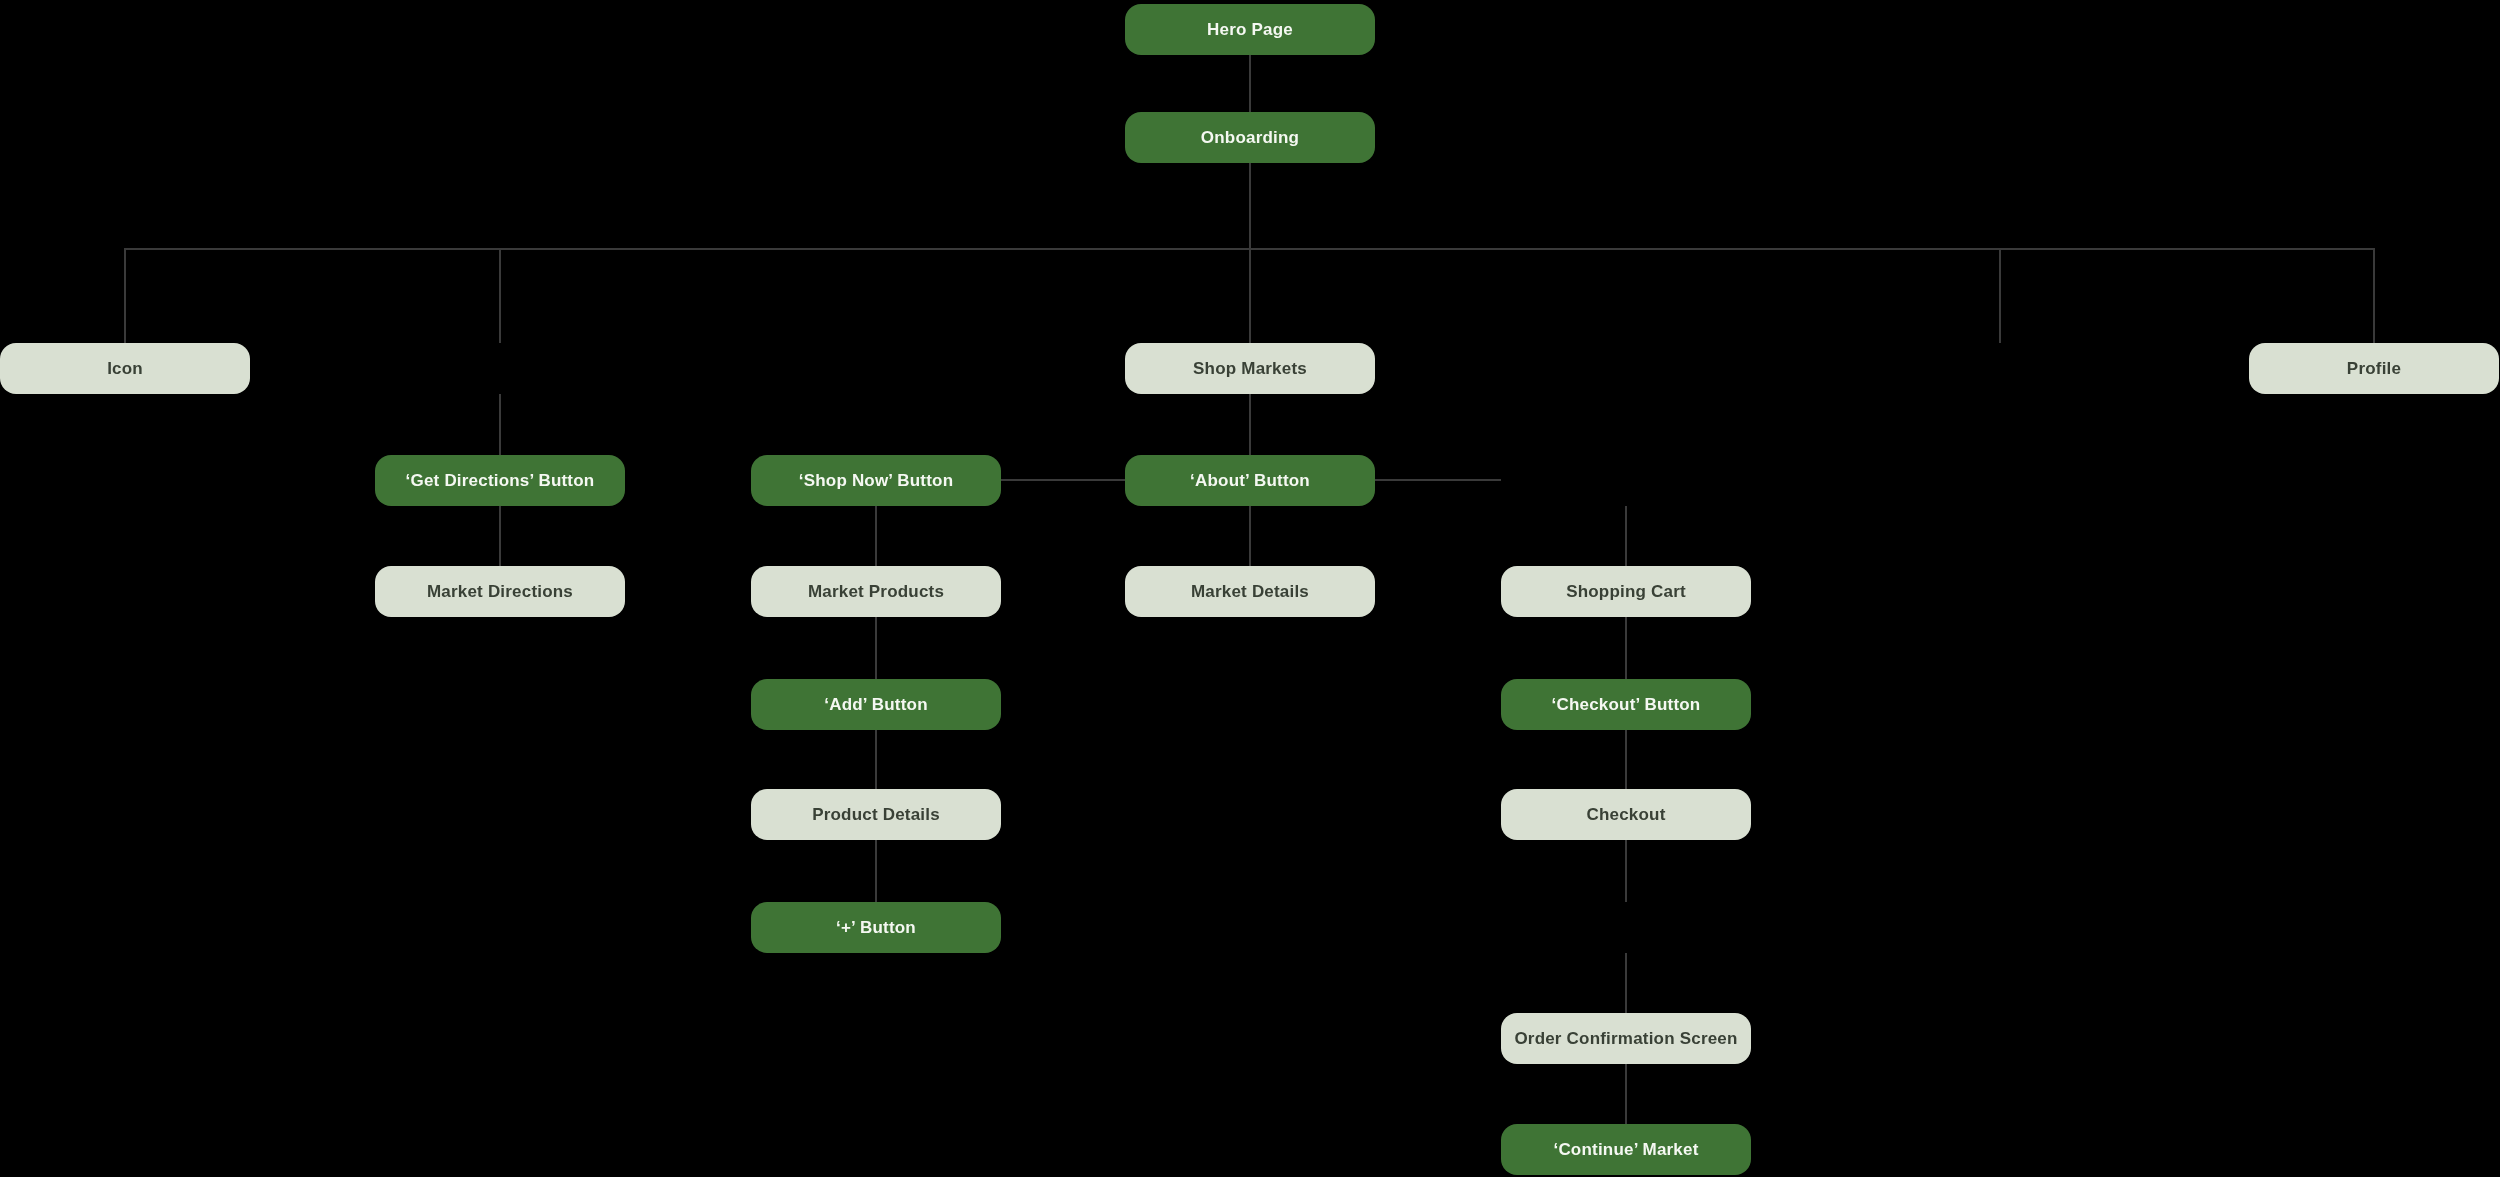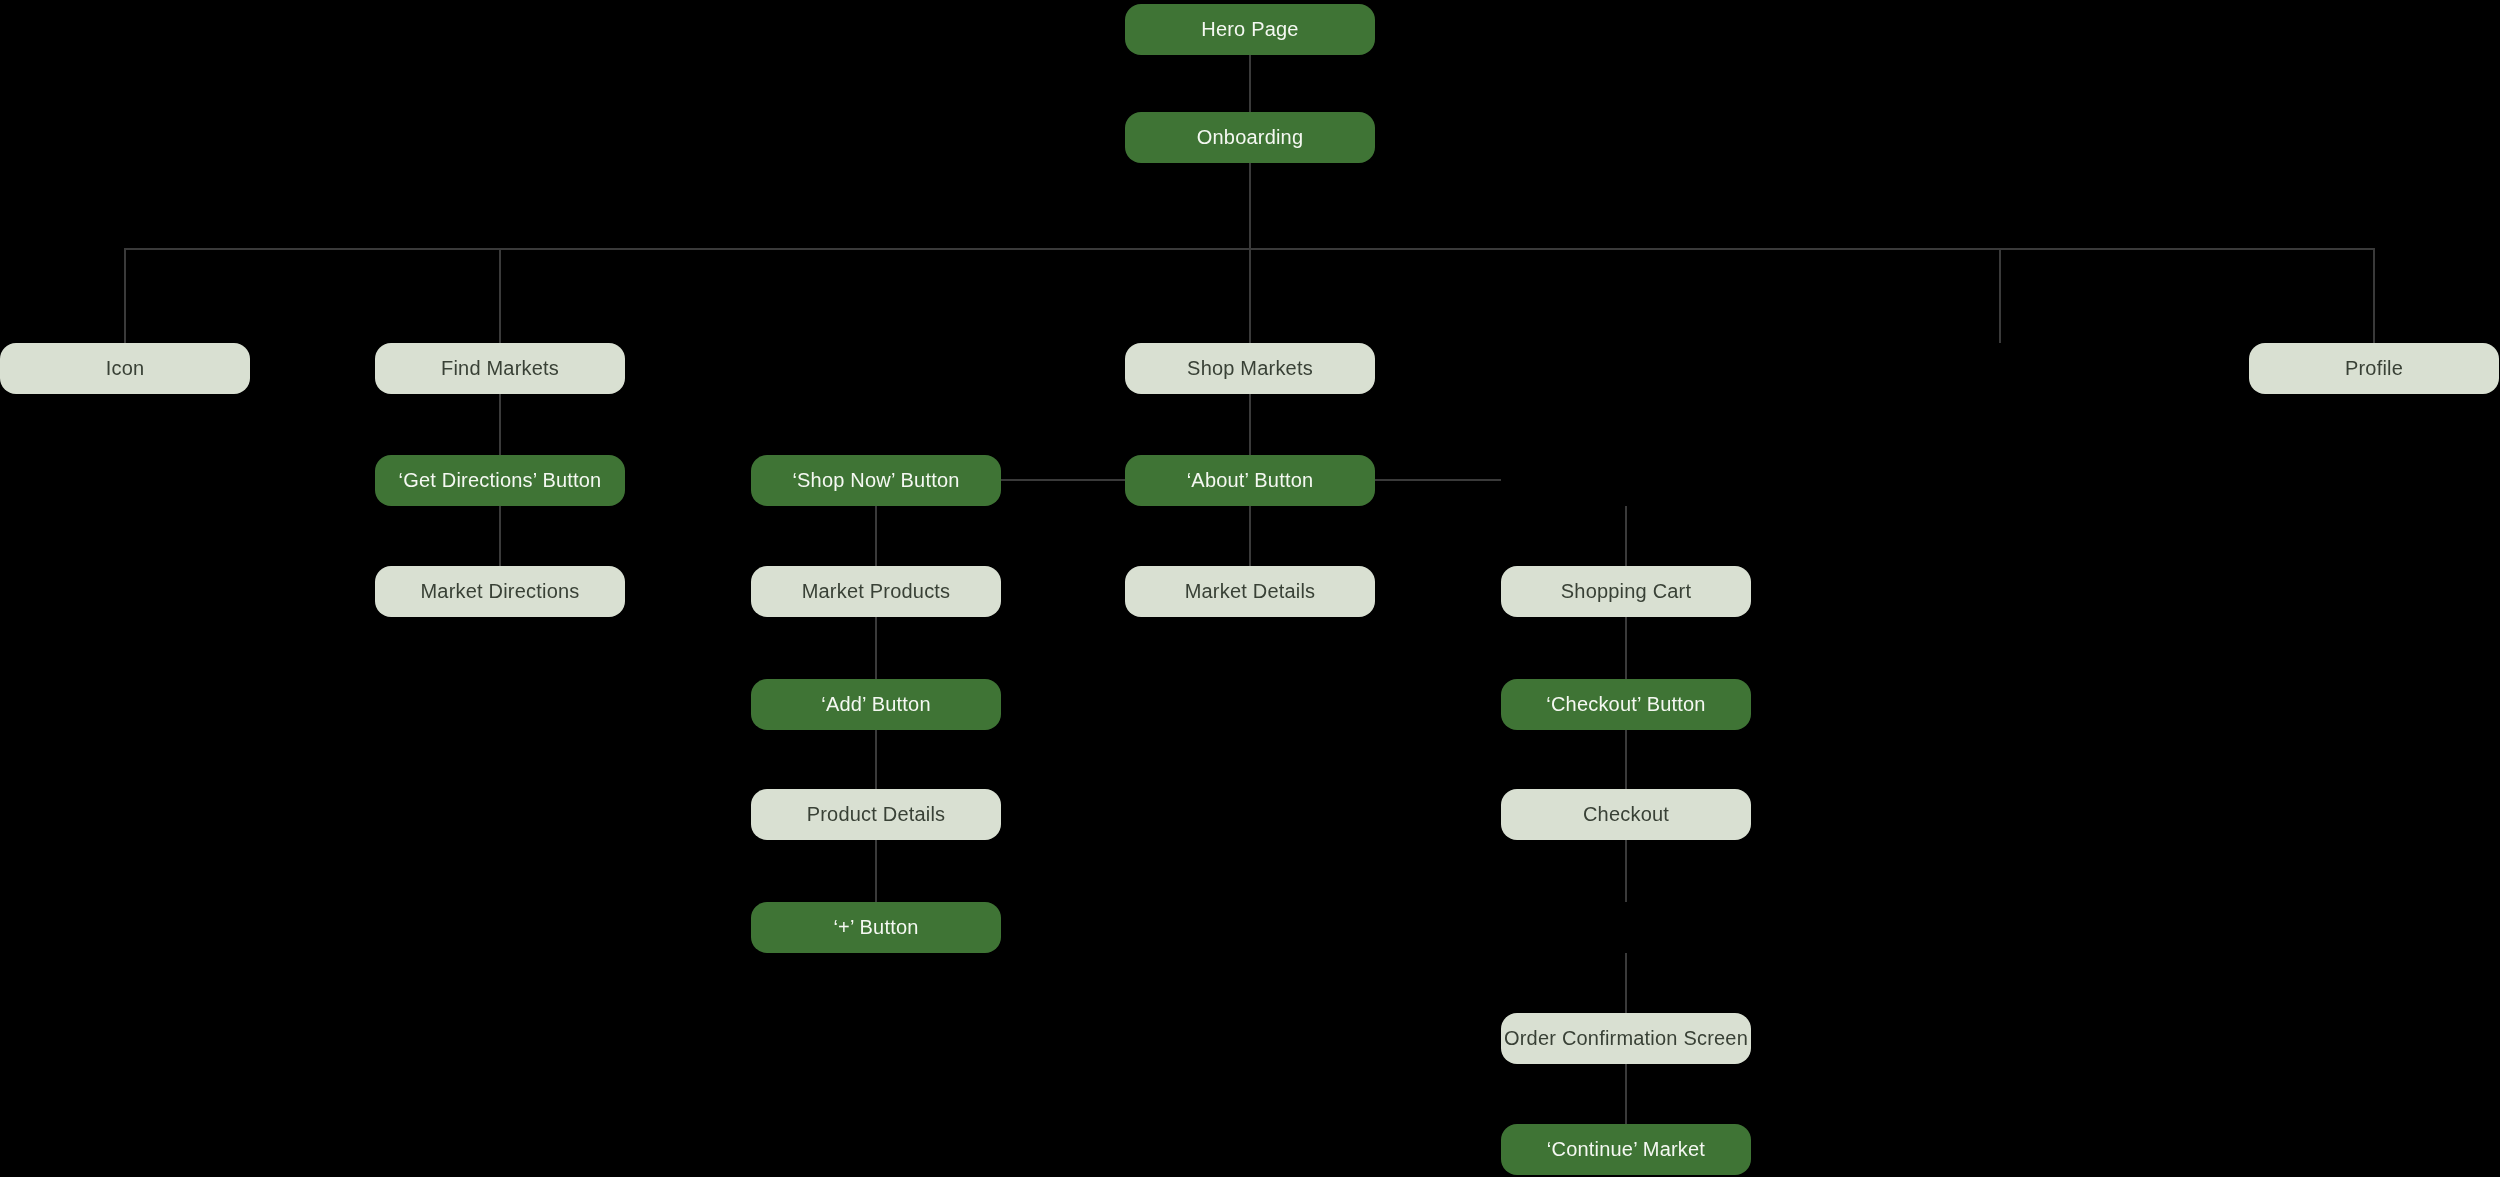--- a/index.html
+++ b/index.html
@@ -12,22 +12,22 @@
     overflow: hidden;
   }
   .node {
     position: absolute;
     width: 250px;
     height: 51px;
     border-radius: 16px;
     display: flex;
     align-items: center;
     justify-content: center;
-    font-size: 20px;
-    font-weight: 400;
+    font-size: 17px;
+    font-weight: 700;
     letter-spacing: 0.2px;
     white-space: nowrap;
     z-index: 2;
   }
   .node.primary   { background: var(--primary, #3F7435);  color: var(--primary-text, #F5F8F2); }
   .node.secondary { background: var(--secondary, #D9E0D2); color: var(--secondary-text, #394136); }
   .vline { position: absolute; width: 2px;  background: var(--line, #3A3A3A); z-index: 1; }
   .hline { position: absolute; height: 2px; background: var(--line, #3A3A3A); z-index: 1; }
 </style>
 </head>
@@ -56,21 +56,20 @@
   <div class="vline" style="left:1625px;top:617px;height:62px"></div>
   <div class="vline" style="left:1625px;top:730px;height:59px"></div>
   <div class="vline" style="left:1625px;top:840px;height:62px"></div>
   <div class="vline" style="left:1625px;top:953px;height:60px"></div>
   <div class="vline" style="left:1625px;top:1064px;height:60px"></div>
 
   <div class="node primary" style="left:1125px;top:4px">Hero Page</div>
   <div class="node primary" style="left:1125px;top:112px">Onboarding</div>
 
   <div class="node secondary" style="left:0px;top:343px">Icon</div>
-  <div class="node secondary" style="left:375px;top:343px">Find Markets</div>
   <div class="node secondary" style="left:1125px;top:343px">Shop Markets</div>
   <div class="node primary" style="left:375px;top:455px">‘Get Directions’ Button</div>
 
   <div class="node secondary" style="left:2249px;top:343px">Profile</div>
   <div class="node primary" style="left:751px;top:455px">‘Shop Now’ Button</div>
   <div class="node primary" style="left:1125px;top:455px">‘About’ Button</div>
 
   <div class="node secondary" style="left:375px;top:566px">Market Directions</div>
   <div class="node secondary" style="left:751px;top:566px">Market Products</div>
   <div class="node secondary" style="left:1125px;top:566px">Market Details</div>

